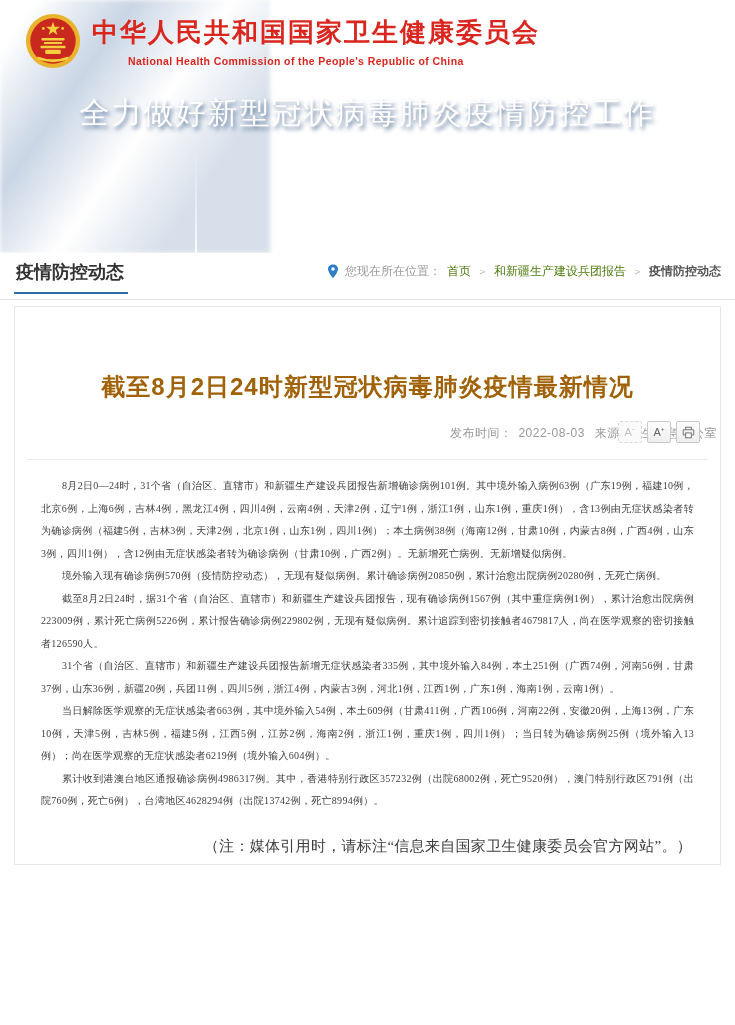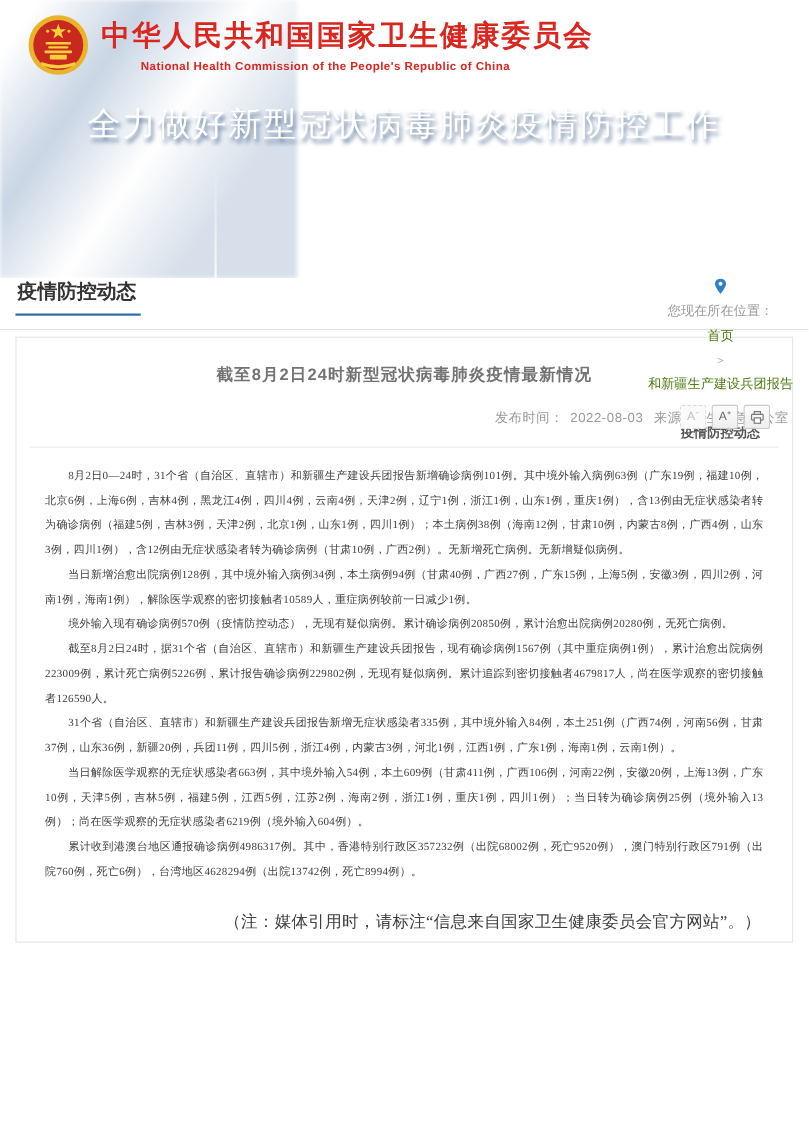--- a/index.html
+++ b/index.html
@@ -40,40 +40,40 @@
   .banner-title {
     position:relative; margin-top:23px; text-align:center;
     color:#ffffff; font-size:30px; font-weight:normal; letter-spacing:2px;
     text-shadow:2px 3px 4px rgba(25,60,110,0.65);
     white-space:nowrap;
   }
 
   
   .crumb-bar {
     position:relative; height:47px; background:#ffffff;
-    display:flex; align-items:flex-start; justify-content:space-between;
+    display:flex; align-items:center; justify-content:space-between;
     padding:0 14px; border-bottom:1px solid #e3e3e3;
   }
   .section-title {
     font-size:18px; font-weight:bold; color:#333333;
     padding:0 4px 8px 2px; border-bottom:2px solid #2d6da3; margin-bottom:-1px;
   }
-  .crumb-trail { display:flex; align-items:center; gap:6px; padding-bottom:10px; font-size:12px; color:#999999;flex-direction:column; }
+  .crumb-trail { display:flex; align-items:center; gap:6px; padding-bottom:10px; font-size:12px; color:#999999; }
   .pin-icon { width:12px; height:15px; }
   .crumb-link { color:#4d7c0f; text-decoration:none; cursor:pointer; }
   .crumb-sep { color:#aaaaaa; font-size:11px; }
   .crumb-current { color:#555555; font-weight:bold; }
 
   
   .card {
     margin:6px 14px 0; border:1px solid #e6e6e6; background:#ffffff;
     padding:24px 0 8px;
   }
   .article-title {
-    text-align:center; color:#737373; font-size:15px; font-weight:bold; letter-spacing:1px;
+    text-align:center; color:#a16207; font-size:24px; font-weight:bold; letter-spacing:1px;margin-top:40px;
   }
   .meta-row { position:relative; margin-top:18px; height:24px; }
   .meta-center {
     text-align:right; font-size:12px; color:#999999; line-height:24px; letter-spacing:0.5px;
   }
   .meta-center span { margin:0 3px; }
   .toolbar { position:absolute; right:20px; top:0; display:flex; gap:5px; }
   .tool-btn {
     width:24px; height:22px; font-size:11px; line-height:1; color:#666666;
     background:linear-gradient(#fdfdfd,#eeeeee); border:1px solid #c9c9c9; border-radius:2px;
@@ -159,21 +159,20 @@
           <rect x="4.5" y="8.5" width="7" height="6" fill="#ffffff"></rect>
         </svg>
       </button>
     </div>
   </div>
 
   <hr class="title-sep">
 
   <div class="article-body">
     <p>8月2日0—24时，31个省（自治区、直辖市）和新疆生产建设兵团报告新增确诊病例101例。其中境外输入病例63例（广东19例，福建10例，北京6例，上海6例，吉林4例，黑龙江4例，四川4例，云南4例，天津2例，辽宁1例，浙江1例，山东1例，重庆1例），含13例由无症状感染者转为确诊病例（福建5例，吉林3例，天津2例，北京1例，山东1例，四川1例）；本土病例38例（海南12例，甘肃10例，内蒙古8例，广西4例，山东3例，四川1例），含12例由无症状感染者转为确诊病例（甘肃10例，广西2例）。无新增死亡病例。无新增疑似病例。</p>
-    <p>当日新增治愈出院病例128例，其中境外输入病例34例，本土病例94例（甘肃40例，广西27例，广东15例，上海5例，安徽3例，四川2例，河南1例，海南1例），解除医学观察的密切接触者10589人，重症病例较前一日减少1例。</p>
     <p>境外输入现有确诊病例570例（疫情防控动态），无现有疑似病例。累计确诊病例20850例，累计治愈出院病例20280例，无死亡病例。</p>
     <p>截至8月2日24时，据31个省（自治区、直辖市）和新疆生产建设兵团报告，现有确诊病例1567例（其中重症病例1例），累计治愈出院病例223009例，累计死亡病例5226例，累计报告确诊病例229802例，无现有疑似病例。累计追踪到密切接触者4679817人，尚在医学观察的密切接触者126590人。</p>
     <p>31个省（自治区、直辖市）和新疆生产建设兵团报告新增无症状感染者335例，其中境外输入84例，本土251例（广西74例，河南56例，甘肃37例，山东36例，新疆20例，兵团11例，四川5例，浙江4例，内蒙古3例，河北1例，江西1例，广东1例，海南1例，云南1例）。</p>
     <p>当日解除医学观察的无症状感染者663例，其中境外输入54例，本土609例（甘肃411例，广西106例，河南22例，安徽20例，上海13例，广东10例，天津5例，吉林5例，福建5例，江西5例，江苏2例，海南2例，浙江1例，重庆1例，四川1例）；当日转为确诊病例25例（境外输入13例）；尚在医学观察的无症状感染者6219例（境外输入604例）。</p>
     <p>累计收到港澳台地区通报确诊病例4986317例。其中，香港特别行政区357232例（出院68002例，死亡9520例），澳门特别行政区791例（出院760例，死亡6例），台湾地区4628294例（出院13742例，死亡8994例）。</p>
   </div>
 
   <div class="article-note">（注：媒体引用时，请标注“信息来自国家卫生健康委员会官方网站”。）</div>
 
 </div>

